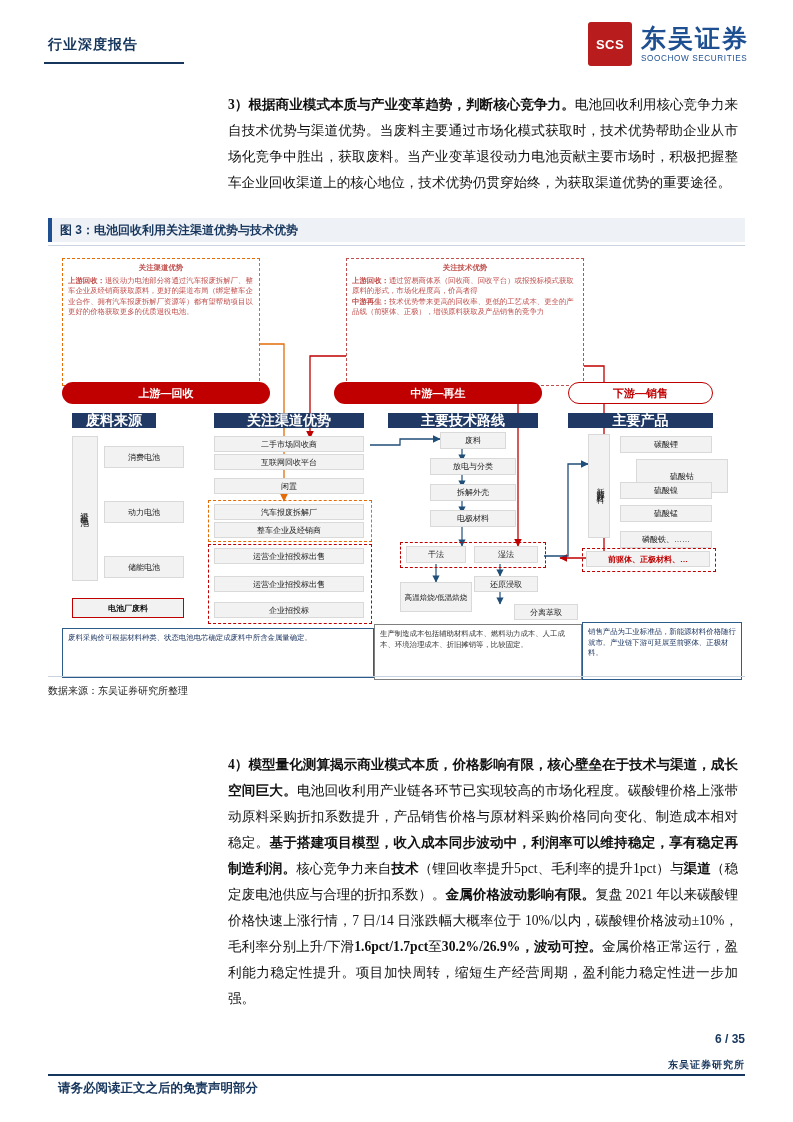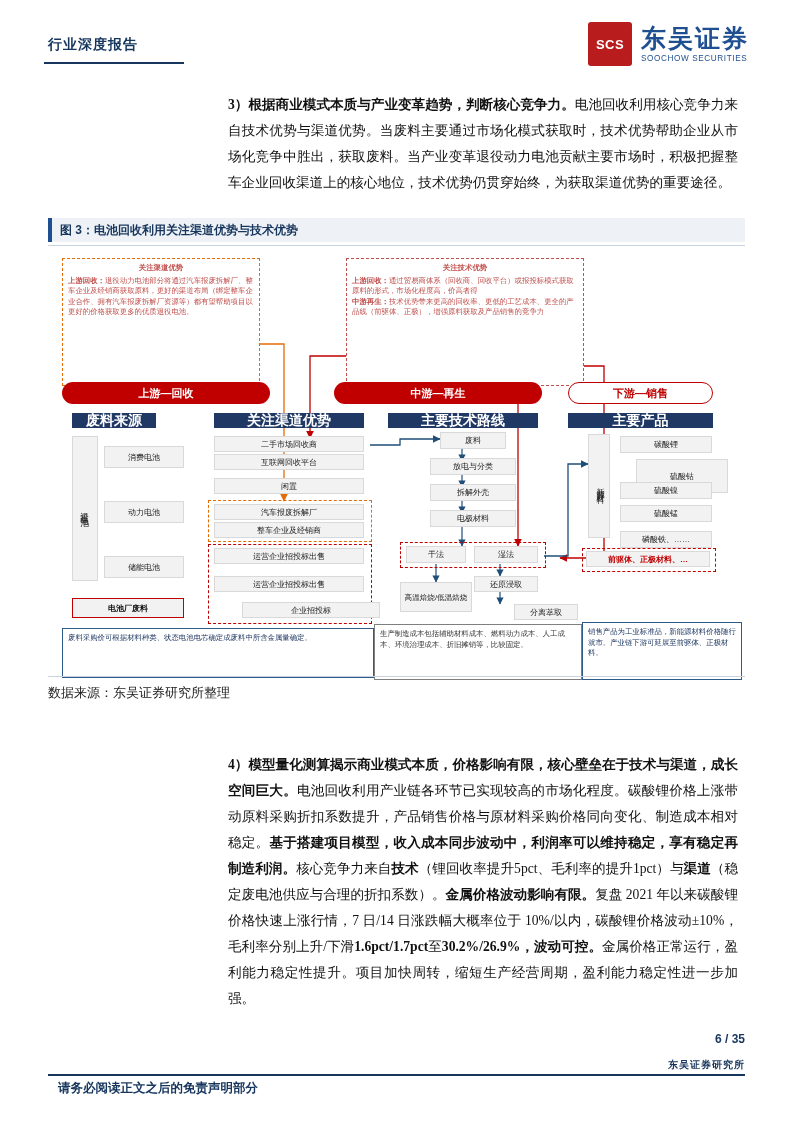--- a/index.html
+++ b/index.html
@@ -63,21 +63,21 @@
     position:absolute; left:48px; top:218px; width:697px; height:24px;
     background:#eef2f7;
     border-left:4px solid #1d4f91;
     font-family:"Liberation Sans", sans-serif;
     font-size:12px; font-weight:bold; color:#17365d;
     display:flex; align-items:center; padding-left:8px;
     box-sizing:border-box;
   }
   .fig-src {
     position:absolute; left:48px; top:684px;
-    font-size:13px; color:#222;
+    font-size:10px; color:#222;
   }
   .fig-rule-top { position:absolute; left:48px; top:245px; width:697px; height:1px; background:#c9d3e0; }
   .fig-rule-bot { position:absolute; left:48px; top:676px; width:697px; height:1px; background:#c9d3e0; }
 
   
   .diagram { position:absolute; left:48px; top:246px; width:697px; height:430px; }
 
   .box { position:absolute; box-sizing:border-box; display:flex; align-items:center; justify-content:center;
          text-align:center; font-family:"Liberation Sans", sans-serif; }
 
@@ -238,21 +238,21 @@
     <div class="box cell" style="left:166px; top:208px; width:150px; height:16px;">互联网回收平台</div>
     <div class="box cell" style="left:166px; top:232px; width:150px; height:16px;">闲置</div>
 
     <div class="dash-orange-group" style="position:absolute; left:160px; top:254px; width:162px; height:40px;"></div>
     <div class="box cell" style="left:166px; top:258px; width:150px; height:16px;">汽车报废拆解厂</div>
     <div class="box cell" style="left:166px; top:276px; width:150px; height:16px;">整车企业及经销商</div>
 
     <div class="dash-red-group" style="position:absolute; left:160px; top:298px; width:162px; height:78px;"></div>
     <div class="box cell" style="left:166px; top:302px; width:150px; height:16px;">运营企业招投标出售</div>
     <div class="box cell" style="left:166px; top:330px; width:150px; height:16px;">运营企业招投标出售</div>
-    <div class="box cell" style="left:166px; top:356px; width:138px; height:16px;margin-left:28px;">企业招投标</div>
+    <div class="box cell" style="left:166px; top:356px; width:150px; height:16px;">企业招投标</div>
 
     <div class="box cell" style="left:392px; top:186px; width:66px; height:17px;">废料</div>
     <div class="box cell" style="left:382px; top:212px; width:86px; height:17px;">放电与分类</div>
     <div class="box cell" style="left:382px; top:238px; width:86px; height:17px;">拆解外壳</div>
     <div class="box cell" style="left:382px; top:264px; width:86px; height:17px;">电极材料</div>
 
     <div class="dash-red-group" style="position:absolute; left:352px; top:296px; width:144px; height:24px;"></div>
     <div class="box cell" style="left:358px; top:300px; width:60px; height:17px;">干法</div>
     <div class="box cell" style="left:426px; top:300px; width:64px; height:17px;">湿法</div>
 

